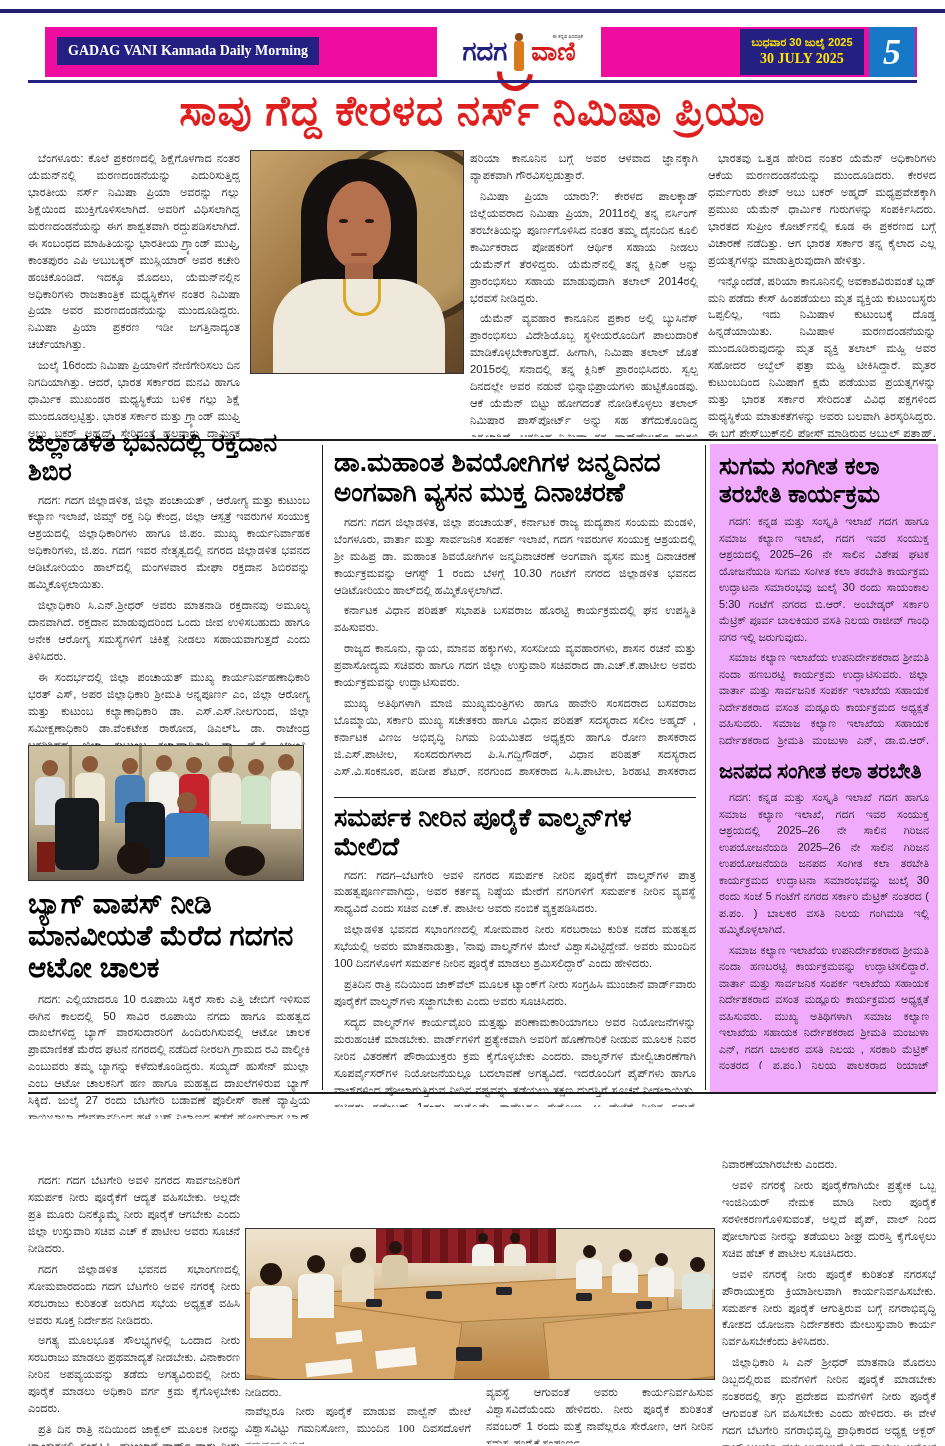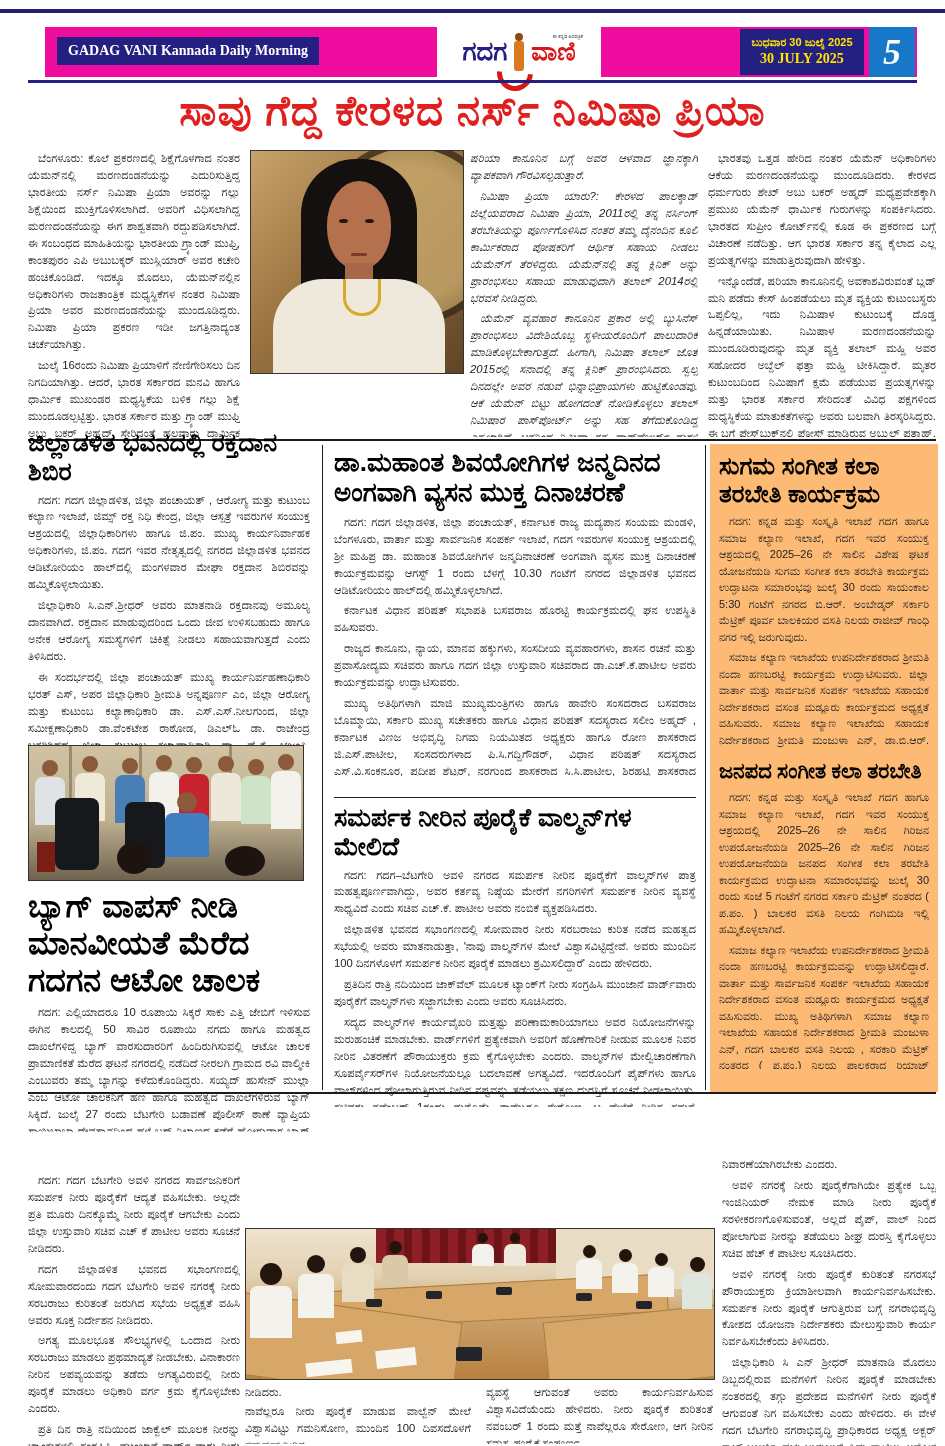--- a/index.html
+++ b/index.html
@@ -35,21 +35,21 @@
   .big-bottom-headline{position:absolute;left:0;top:1100px;width:945px;text-align:center;
                  color:#e01f1f;font-weight:bold;font-size:46px;line-height:1.05;}
   h2.sec{margin:0 0 6px 0;color:#000;font-weight:bold;line-height:1.15;}
   
   .body-col{font-size:11.3px;line-height:1.5;text-align:justify;color:#222;overflow:hidden;}
   .body-col p{margin:0 0 4px 0;text-indent:10px;}
   
   .abs{position:absolute;}
   .hrule{position:absolute;background:#1c1c1c;height:2px;}
   .vrule{position:absolute;background:#1c1c1c;width:1px;}
-  .yellow-panel{position:absolute;left:710px;top:444px;width:228px;height:648px;background:#fdba74;
+  .yellow-panel{position:absolute;left:710px;top:444px;width:228px;height:648px;background:#f0abfc;
                 padding:8px 9px;box-sizing:border-box;overflow:hidden;}
   
   .photo{border:1px solid #333;overflow:hidden;}
   .portrait{background:linear-gradient(135deg,#c8a36b 0%,#9a7340 45%,#5f4426 100%);}
   .portrait .clock{position:absolute;right:-40px;top:-10px;width:170px;height:170px;border:7px solid #3a2b18;
                    border-radius:50%;background:radial-gradient(circle,#c9a96d 55%,#8a6a3a 100%);opacity:.8;}
   .portrait .hair{position:absolute;left:50px;top:8px;width:116px;height:190px;background:#141010;
                   border-radius:55px 55px 20px 20px;}
   .portrait .face{position:absolute;left:76px;top:30px;width:64px;height:88px;background:#b5714e;border-radius:50% 50% 46% 46%;}
   .portrait .eye{position:absolute;top:68px;width:9px;height:4px;background:#241511;border-radius:50%;}
@@ -120,21 +120,21 @@
     <div class="hair"></div>
     <div class="face"></div>
     <div class="eye" style="left:88px;"></div>
     <div class="eye" style="left:114px;"></div>
     <div class="mouth"></div>
     <div class="neck"></div>
     <div class="dress"></div>
     <div class="chain"></div>
   </div>
 
-  <div class="abs body-col" style="left:470px;top:150px;width:228px;height:287px;font-style:italic;">
+  <div class="abs body-col" style="left:470px;top:150px;width:228px;height:287px;">
     <p style="text-indent:0;">ಷರಿಯಾ ಕಾನೂನಿನ ಬಗ್ಗೆ ಅವರ ಆಳವಾದ ಜ್ಞಾನಕ್ಕಾಗಿ ವ್ಯಾಪಕವಾಗಿ ಗೌರವಿಸಲ್ಪಡುತ್ತಾರೆ.</p>
     <p>ನಿಮಿಷಾ ಪ್ರಿಯಾ ಯಾರು?: ಕೇರಳದ ಪಾಲಕ್ಕಾಡ್ ಜಿಲ್ಲೆಯವರಾದ ನಿಮಿಷಾ ಪ್ರಿಯಾ, 2011ರಲ್ಲಿ ತನ್ನ ನರ್ಸಿಂಗ್ ತರಬೇತಿಯನ್ನು ಪೂರ್ಣಗೊಳಿಸಿದ ನಂತರ ತಮ್ಮ ದೈನಂದಿನ ಕೂಲಿ ಕಾರ್ಮಿಕರಾದ ಪೋಷಕರಿಗೆ ಆರ್ಥಿಕ ಸಹಾಯ ನೀಡಲು ಯೆಮೆನ್‌ಗೆ ತೆರಳಿದ್ದರು. ಯೆಮೆನ್‌ನಲ್ಲಿ ತನ್ನ ಕ್ಲಿನಿಕ್ ಅನ್ನು ಪ್ರಾರಂಭಿಸಲು ಸಹಾಯ ಮಾಡುವುದಾಗಿ ತಲಾಲ್ 2014ರಲ್ಲಿ ಭರವಸೆ ನೀಡಿದ್ದರು.</p>
     <p>ಯೆಮೆನ್ ವ್ಯವಹಾರ ಕಾನೂನಿನ ಪ್ರಕಾರ ಅಲ್ಲಿ ಬ್ಯುಸಿನೆಸ್ ಪ್ರಾರಂಭಿಸಲು ವಿದೇಶಿಯೊಬ್ಬ ಸ್ಥಳೀಯರೊಂದಿಗೆ ಪಾಲುದಾರಿಕೆ ಮಾಡಿಕೊಳ್ಳಬೇಕಾಗುತ್ತದೆ. ಹೀಗಾಗಿ, ನಿಮಿಷಾ ತಲಾಲ್ ಜೊತೆ 2015ರಲ್ಲಿ ಸನಾದಲ್ಲಿ ತನ್ನ ಕ್ಲಿನಿಕ್ ಪ್ರಾರಂಭಿಸಿದರು. ಸ್ವಲ್ಪ ದಿನದಲ್ಲೇ ಅವರ ನಡುವೆ ಭಿನ್ನಾಭಿಪ್ರಾಯಗಳು ಹುಟ್ಟಿಕೊಂಡವು. ಆಕೆ ಯೆಮೆನ್ ಬಿಟ್ಟು ಹೋಗದಂತೆ ನೋಡಿಕೊಳ್ಳಲು ತಲಾಲ್ ನಿಮಿಷಾರ ಪಾಸ್‌ಪೋರ್ಟ್ ಅನ್ನು ಸಹ ತೆಗೆದುಕೊಂಡಿದ್ದ ಎನ್ನಲಾಗಿದೆ. ಆತನಿಂದ ನಿಮಿಷಾ ತನ್ನ ಪಾಸ್‌ಪೋರ್ಟ್ ಮರಳಿ ಪಡೆದು ಭಾರತಕ್ಕೆ ಹಿಂತಿರುಗಲು ಅವನಿಗೆ ಅಮಲಿನ ಡ್ರಗ್ ಚುಚ್ಚಿದಳು. ಆದರೆ, ಅದು ಓವರ್ ಡೋಸ್ ಆಗಿ ಆತ ಸಾವನ್ನಪ್ಪಿದನು. ಇದರಿಂದ ಆಕೆಯನ್ನು ಬಂಧಿಸಿ, ಗಲ್ಲು ಶಿಕ್ಷೆಗೆ ಗುರಿಪಡಿಸಲಾಯಿತು.</p>
 
   </div>
 
   <div class="abs body-col" style="left:708px;top:150px;width:228px;height:287px;">
     <p>ಭಾರತವು ಒತ್ತಡ ಹೇರಿದ ನಂತರ ಯೆಮೆನ್ ಅಧಿಕಾರಿಗಳು ಆಕೆಯ ಮರಣದಂಡನೆಯನ್ನು ಮುಂದೂಡಿದರು. ಕೇರಳದ ಧರ್ಮಗುರು ಶೇಖ್ ಅಬು ಬಕರ್ ಅಹ್ಮದ್ ಮಧ್ಯಪ್ರವೇಶಕ್ಕಾಗಿ ಪ್ರಮುಖ ಯೆಮೆನ್ ಧಾರ್ಮಿಕ ಗುರುಗಳನ್ನು ಸಂಪರ್ಕಿಸಿದರು. ಭಾರತದ ಸುಪ್ರೀಂ ಕೋರ್ಟ್‌ನಲ್ಲಿ ಕೂಡ ಈ ಪ್ರಕರಣದ ಬಗ್ಗೆ ವಿಚಾರಣೆ ನಡೆದಿತ್ತು. ಆಗ ಭಾರತ ಸರ್ಕಾರ ತನ್ನ ಕೈಲಾದ ಎಲ್ಲ ಪ್ರಯತ್ನಗಳನ್ನು ಮಾಡುತ್ತಿರುವುದಾಗಿ ಹೇಳಿತ್ತು.</p>
     <p>ಇನ್ನೊಂದೆಡೆ, ಷರಿಯಾ ಕಾನೂನಿನಲ್ಲಿ ಅವಕಾಶವಿರುವಂತೆ ಬ್ಲಡ್ ಮನಿ ಪಡೆದು ಕೇಸ್ ಹಿಂಪಡೆಯಲು ಮೃತ ವ್ಯಕ್ತಿಯ ಕುಟುಂಬಸ್ಥರು ಒಪ್ಪಲಿಲ್ಲ, ಇದು ನಿಮಿಷಾಳ ಕುಟುಂಬಕ್ಕೆ ದೊಡ್ಡ ಹಿನ್ನಡೆಯಾಯಿತು. ನಿಮಿಷಾಳ ಮರಣದಂಡನೆಯನ್ನು ಮುಂದೂಡಿರುವುದನ್ನು ಮೃತ ವ್ಯಕ್ತಿ ತಲಾಲ್ ಮಹ್ದಿ ಅವರ ಸಹೋದರ ಅಬ್ದೆಲ್ ಫತ್ತಾ ಮಹ್ದಿ ಟೀಕಿಸಿದ್ದಾರೆ. ಮೃತರ ಕುಟುಂಬದಿಂದ ನಿಮಿಷಾಗೆ ಕ್ಷಮೆ ಪಡೆಯುವ ಪ್ರಯತ್ನಗಳನ್ನು ಮತ್ತು ಭಾರತ ಸರ್ಕಾರ ಸೇರಿದಂತೆ ವಿವಿಧ ಪಕ್ಷಗಳಿಂದ ಮಧ್ಯಸ್ಥಿಕೆಯ ಮಾತುಕತೆಗಳನ್ನು ಅವರು ಬಲವಾಗಿ ತಿರಸ್ಕರಿಸಿದ್ದರು. ಈ ಬಗ್ಗೆ ಫೇಸ್‌ಬುಕ್‌ನಲ್ಲಿ ಪೋಸ್ಟ್ ಮಾಡಿರುವ ಅಬ್ದುಲ್ ಫತ್ತಾಹ್, ಇಸ್ಲಾಮಿಕ್ ಶರಿಯಾ ಕಾನೂನಿನ ಪ್ರಕಾರ ಕಿಸಾಸ್ (ಪ್ರತೀಕಾರ)ಗಾಗಿ ನಮ್ಮ ಬೇಡಿಕೆ ದೃಢವಾಗಿದೆ. ಮರಣದಂಡನೆ ಜಾರಿಯಾಗುವವರೆಗೆ ಕಾನೂನು ಕ್ರಮಗಳನ್ನು ಮುಂದುವರಿಸುತ್ತೇವೆ. ಮರಣದಂಡನೆಯನ್ನು ಮುಂದೂಡಿದ ಮಾತ್ರಕ್ಕೆ ಆಕೆ ಗಲ್ಲಿಗೇರುವುದು ತಪ್ಪುವುದಿಲ್ಲ ಎಂದು ಹೇಳಿದ್ದರು. ಆದರೆ, ಕೊನೆಗೂ ನಿಮಿಷಾ ಗಲ್ಲು ಶಿಕ್ಷೆಯಿಂದ ಪಾರಾಗಿ ಸಾವನ್ನು ಗೆದ್ದಿದ್ದಾರೆ.</p>
   </div>
@@ -195,21 +195,21 @@
     <div class="gp-person" style="left:136px;top:46px;">
         <div class="gp-head" style="width:20px;height:20px;"></div>
         <div class="gp-torso" style="background:#3f7ec1;width:44px;height:44px;"></div>
       </div>
     <div class="gp-front-head" style="left:88px;top:96px;width:34px;height:32px;"></div>
     <div class="gp-front-head" style="left:196px;top:100px;width:40px;height:30px;"></div>
     <div style="position:absolute;left:8px;top:96px;width:18px;height:30px;background:#7a1d14;"></div>
   </div>
 
   <div class="abs" style="left:28px;top:888px;width:282px;">
-    <h2 class="sec" style="font-size:32px;">ಬ್ಯಾಗ್ ವಾಪಸ್ ನೀಡಿ ಮಾನವೀಯತೆ ಮೆರೆದ ಗದಗನ ಆಟೋ ಚಾಲಕ</h2>
+    <h2 class="sec" style="font-size:28px;">ಬ್ಯಾಗ್ ವಾಪಸ್ ನೀಡಿ ಮಾನವೀಯತೆ ಮೆರೆದ ಗದಗನ ಆಟೋ ಚಾಲಕ</h2>
     <div class="body-col" style="height:128px;">
       <p>ಗದಗ: ಎಲ್ಲಿಯಾದರೂ 10 ರೂಪಾಯಿ ಸಿಕ್ಕರೆ ಸಾಕು ಎತ್ತಿ ಜೇಬಿಗೆ ಇಳಿಸುವ ಈಗಿನ ಕಾಲದಲ್ಲಿ 50 ಸಾವಿರ ರೂಪಾಯಿ ನಗದು ಹಾಗೂ ಮಹತ್ವದ ದಾಖಲೆಗಳಿದ್ದ ಬ್ಯಾಗ್ ವಾರಸುದಾರರಿಗೆ ಹಿಂದಿರುಗಿಸುವಲ್ಲಿ ಆಟೋ ಚಾಲಕ ಪ್ರಾಮಾಣಿಕತೆ ಮೆರೆದ ಘಟನೆ ನಗರದಲ್ಲಿ ನಡೆದಿದೆ ನೀರಲಗಿ ಗ್ರಾಮದ ರವಿ ವಾಲ್ಮೀಕಿ ಎಂಬುವರು ತಮ್ಮ ಬ್ಯಾಗನ್ನು ಕಳೆದುಕೊಂಡಿದ್ದರು. ಸಯ್ಯದ್ ಹುಸೇನ್ ಮುಲ್ಲಾ ಎಂಬ ಆಟೋ ಚಾಲಕನಿಗೆ ಹಣ ಹಾಗೂ ಮಹತ್ವದ ದಾಖಲೆಗಳಿರುವ ಬ್ಯಾಗ್ ಸಿಕ್ಕಿದೆ. ಜುಲೈ 27 ರಂದು ಬೆಟಗೇರಿ ಬಡಾವಣೆ ಪೊಲೀಸ್ ಠಾಣೆ ವ್ಯಾಪ್ತಿಯ ಸಾಯಿಬಾಬಾ ದೇವಸ್ಥಾನದಿಂದ ಹಳೆ ಬಸ್ ನಿಲ್ದಾಣದ ಕಡೆಗೆ ಹೋಗುವಾಗ ಬ್ಯಾಗ್ ಸಿಕ್ಕಿದೆ. ಗಮನಿಸಿದ ಆಟೋ ಚಾಲಕ ಸಯ್ಯದ್ ಬೆಟಗೇರಿ ಬಡಾವಣೆ ಪೊಲೀಸ್ ಠಾಣೆಗೆ ನೀಡುವ ಮೂಲಕ ತಮ್ಮ ಪ್ರಾಮಾಣಿಕತೆಯನ್ನು ಮೆರೆದಿದ್ದರು. ಎಸ್ಪಿ ರೋಹನ್ ಜಗದೀಶ್ ನೇತೃತ್ವದಲ್ಲಿ ವಾರಸುದಾರರಿಗೆ ಹಣ ಹಾಗೂ ದಾಖಲೆಗಳಿರುವ ಬ್ಯಾಗ್ ಹಸ್ತಾಂತರ ಮಾಡಲಾಯಿತು.</p>
     </div>
   </div>
 
   <div class="abs" style="left:334px;top:448px;width:362px;">
     <h2 class="sec" style="font-size:26px;text-align:left;">ಡಾ.ಮಹಾಂತ ಶಿವಯೋಗಿಗಳ ಜನ್ಮದಿನದ ಅಂಗವಾಗಿ ವ್ಯಸನ ಮುಕ್ತ ದಿನಾಚರಣೆ</h2>
     <div class="body-col" style="height:262px;">
       <p>ಗದಗ: ಗದಗ ಜಿಲ್ಲಾಡಳಿತ, ಜಿಲ್ಲಾ ಪಂಚಾಯತ್, ಕರ್ನಾಟಕ ರಾಜ್ಯ ಮದ್ಯಪಾನ ಸಂಯಮ ಮಂಡಳಿ, ಬೆಂಗಳೂರು, ವಾರ್ತಾ ಮತ್ತು ಸಾರ್ವಜನಿಕ ಸಂಪರ್ಕ ಇಲಾಖೆ, ಗದಗ ಇವರುಗಳ ಸಂಯುಕ್ತ ಆಶ್ರಯದಲ್ಲಿ ಶ್ರೀ ಮಹಿಪ್ರ ಡಾ. ಮಹಾಂತ ಶಿವಯೋಗಿಗಳ ಜನ್ಮದಿನಾಚರಣೆ ಅಂಗವಾಗಿ ವ್ಯಸನ ಮುಕ್ತ ದಿನಾಚರಣೆ ಕಾರ್ಯಕ್ರಮವನ್ನು ಆಗಸ್ಟ್ 1 ರಂದು ಬೆಳಗ್ಗೆ 10.30 ಗಂಟೆಗೆ ನಗರದ ಜಿಲ್ಲಾಡಳಿತ ಭವನದ ಆಡಿಟೋರಿಯಂ ಹಾಲ್‌ದಲ್ಲಿ ಹಮ್ಮಿಕೊಳ್ಳಲಾಗಿದೆ.</p>
       <p>ಕರ್ನಾಟಕ ವಿಧಾನ ಪರಿಷತ್ ಸಭಾಪತಿ ಬಸವರಾಜ ಹೊರಟ್ಟಿ ಕಾರ್ಯಕ್ರಮದಲ್ಲಿ ಘನ ಉಪಸ್ಥಿತಿ ವಹಿಸುವರು.</p>
@@ -307,21 +307,21 @@
     <div class="mt-mic" style="left:180px;top:62px;"></div>
     <div class="mt-mic" style="left:250px;top:58px;"></div>
     <div class="mt-mic" style="left:330px;top:64px;"></div>
     <div class="mt-mic" style="left:390px;top:72px;"></div>
     <div class="mt-mic" style="left:210px;top:118px;width:26px;height:14px;"></div>
     <div class="mt-paper" style="left:90px;top:102px;"></div>
     <div class="mt-paper" style="left:130px;top:120px;width:40px;height:18px;"></div>
     <div class="mt-paper" style="left:60px;top:132px;width:46px;height:14px;"></div>
   </div>
 
-  <div class="abs body-col" style="left:245px;top:1384px;width:226px;height:60px;">
+  <div class="abs body-col" style="left:245px;top:1384px;width:226px;height:60px;font-family:Liberation Serif, serif;">
     <p style="text-indent:0;margin-bottom:2px;">ನೀಡಿದರು.</p>
     <p style="text-indent:0;">ನಾವೆಲ್ಲರೂ ನೀರು ಪೂರೈಕೆ ಮಾಡುವ ವಾಲ್ವೆನ್ ಮೇಲೆ ವಿಶ್ವಾಸವಿಟ್ಟು ಗಮನಿಸೋಣ, ಮುಂದಿನ 100 ದಿವಸದೊಳಗೆ ಸಮರ್ಪಕ ನೀರಿನ</p>
   </div>
   <div class="abs body-col" style="left:486px;top:1384px;width:227px;height:60px;">
     <p style="text-indent:0;">ವ್ಯವಸ್ಥೆ ಆಗುವಂತೆ ಅವರು ಕಾರ್ಯನಿರ್ವಹಿಸುವ ವಿಶ್ವಾಸವಿದೆಯೆಂದು ಹೇಳಿದರು. ನೀರು ಪೂರೈಕೆ ಶುರಿತಂತೆ ನವಂಬರ್ 1 ರಂದು ಮತ್ತೆ ನಾವೆಲ್ಲರೂ ಸೇರೋಣ, ಆಗ ನೀರಿನ ಸಮಸ್ಯ ಪೂರೈಕೆ ಸಂಪೂರ್ಣ</p>
   </div>
 
   <div class="abs body-col" style="left:722px;top:1156px;width:214px;height:290px;">
     <p style="text-indent:0;">ನಿವಾರಣೆಯಾಗಿರಬೇಕು ಎಂದರು.</p>
     <p>ಅವಳಿ ನಗರಕ್ಕೆ ನೀರು ಪೂರೈಕೆಗಾಗಿಯೇ ಪ್ರತ್ಯೇಕ ಒಬ್ಬ ಇಂಜಿನಿಯರ್ ನೇಮಕ ಮಾಡಿ ನೀರು ಪೂರೈಕೆ ಸರಳೀಕರಣಗೊಳಿಸುವಂತೆ, ಅಲ್ಲದೆ ಪೈಪ್, ವಾಲ್ ನಿಂದ ಪೋಲಾಗುವ ನೀರನ್ನು ತಡೆಯಲು ಶೀಘ್ರ ದುರಸ್ತಿ ಕೈಗೊಳ್ಳಲು ಸಚಿವ ಹೆಚ್ ಕೆ ಪಾಟೀಲ ಸೂಚಿಸಿದರು.</p>

